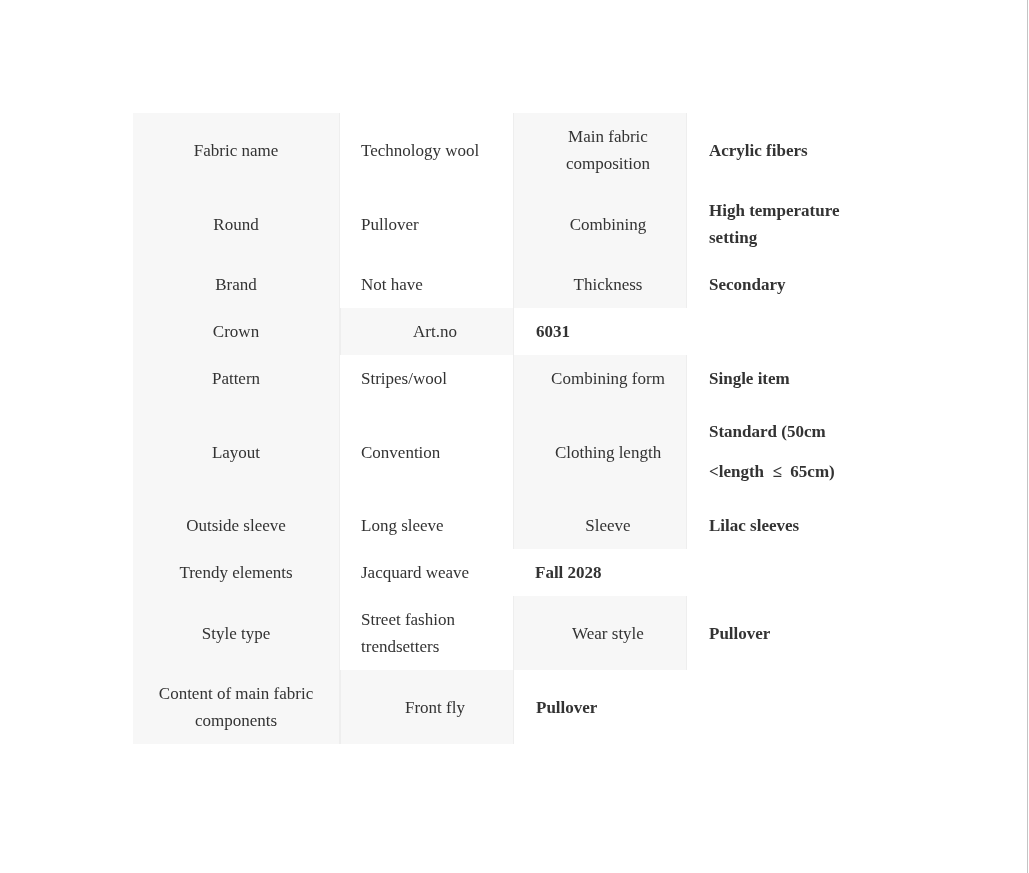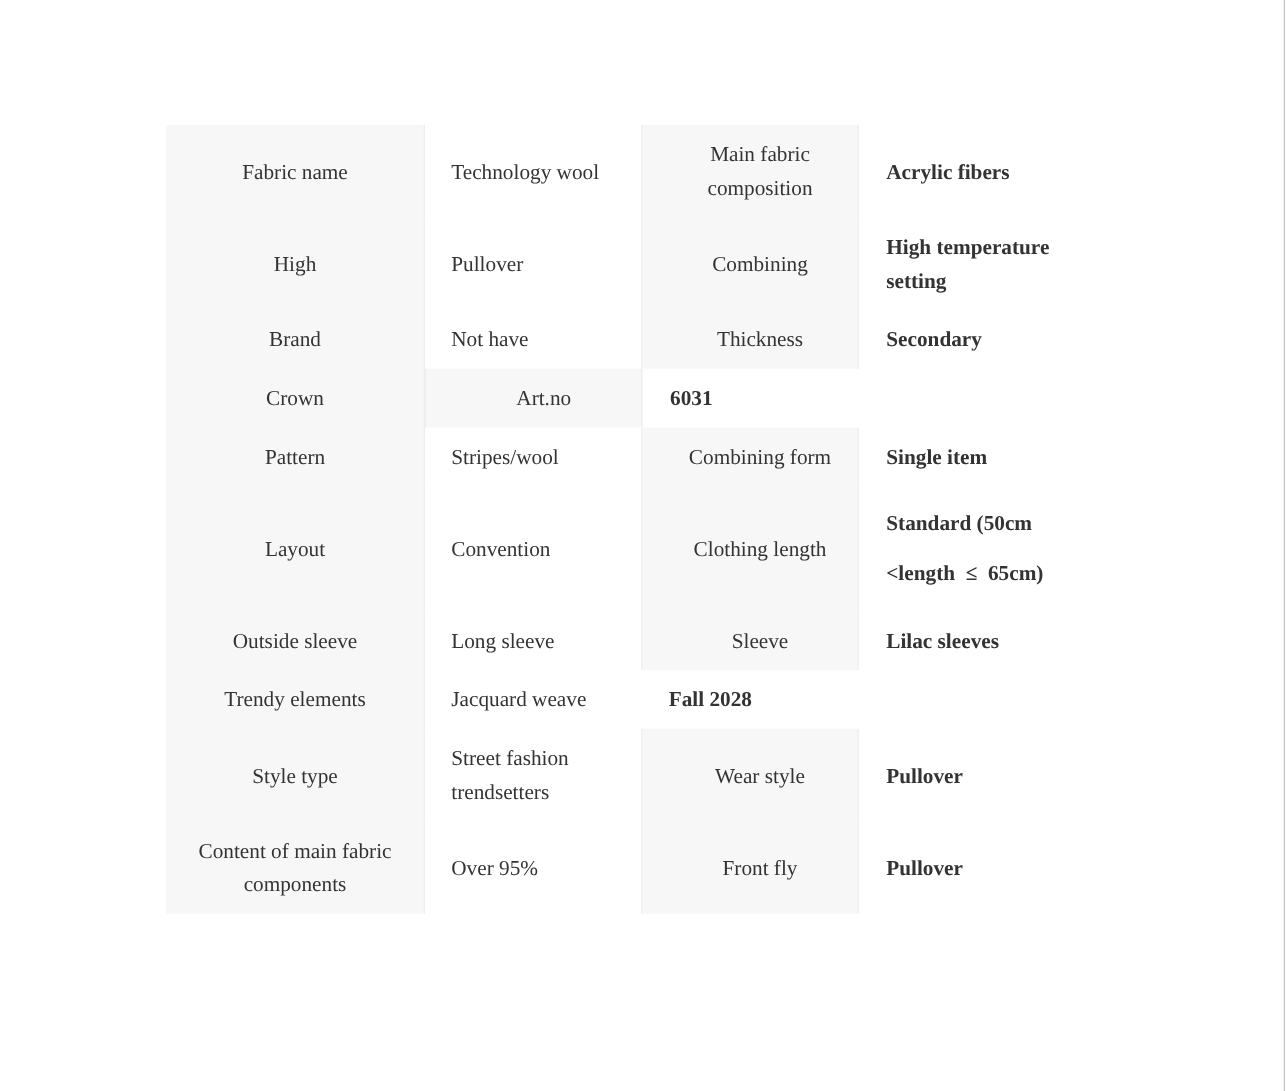--- a/index.html
+++ b/index.html
@@ -13,21 +13,21 @@
   }
   .page {
     position: relative;
     width: 1029px;
     height: 873px;
     background: #ffffff;
   }
   .spec-table {
     position: absolute;
     left: 133px;
-    top: 100px;
+    top: 113px;
     display: flex;
     flex-direction: column;
   }
   .spec-row {
     display: flex;
     align-items: stretch;
   }
   .cell {
     box-sizing: border-box;
     display: flex;
@@ -91,21 +91,21 @@
   <div class="spec-table">
 
     <div class="spec-row">
       <div class="cell label-cell col1">Fabric name</div>
       <div class="cell value-cell col2">Technology wool</div>
       <div class="cell label-cell col3">Main fabric composition</div>
       <div class="cell value-cell col4">Acrylic fibers</div>
     </div>
 
     <div class="spec-row">
-      <div class="cell label-cell col1">High</div>
+      <div class="cell label-cell col1">Round</div>
       <div class="cell value-cell col2">Pullover</div>
       <div class="cell label-cell col3">Combining</div>
       <div class="cell value-cell col4">High temperature setting</div>
     </div>
 
     <div class="spec-row">
       <div class="cell label-cell col1">Brand</div>
       <div class="cell value-cell col2">Not have</div>
       <div class="cell label-cell col3">Thickness</div>
       <div class="cell value-cell col4">Secondary</div>
@@ -146,21 +146,20 @@
 
     <div class="spec-row">
       <div class="cell label-cell col1">Style type</div>
       <div class="cell value-cell col2">Street fashion trendsetters</div>
       <div class="cell label-cell col3">Wear style</div>
       <div class="cell value-cell col4">Pullover</div>
     </div>
 
     <div class="spec-row">
       <div class="cell label-cell col1">Content of main fabric components</div>
-      <div class="cell value-cell col2">Over 95%</div>
       <div class="cell label-cell col3">Front fly</div>
       <div class="cell value-cell col4">Pullover</div>
     </div>
 
   </div>
 
   <div class="edge-line"></div>
 
 </div>
 

